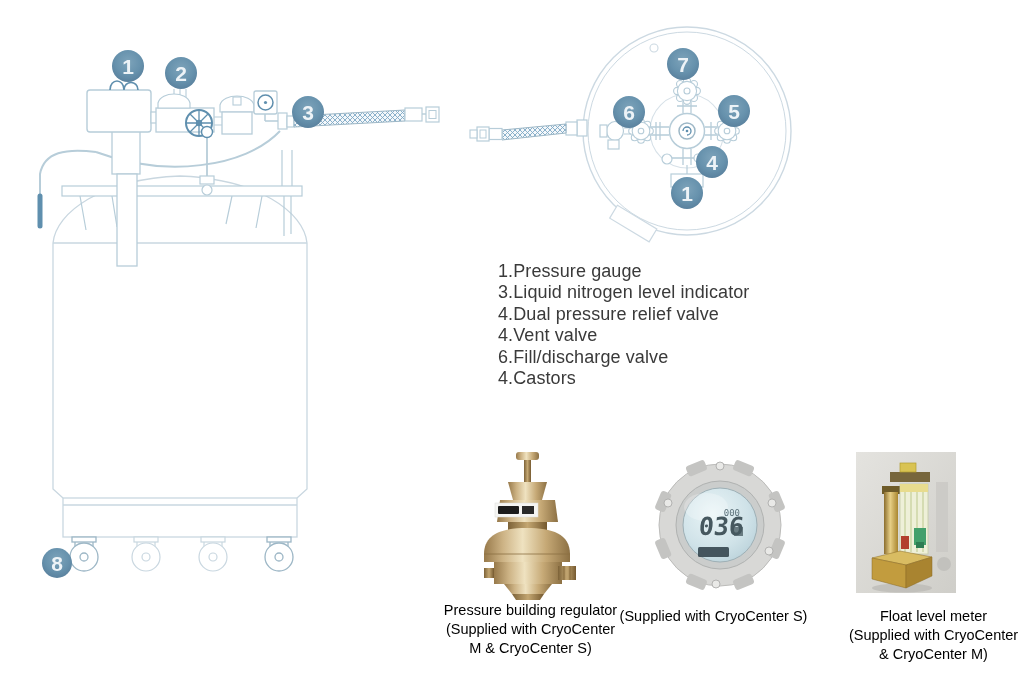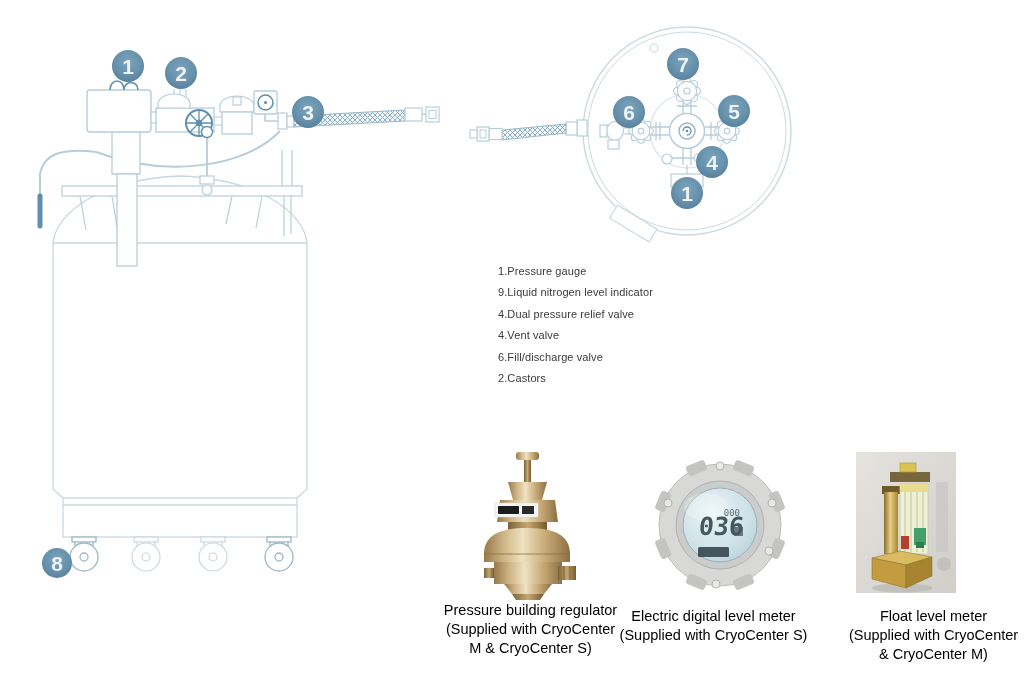--- a/index.html
+++ b/index.html
@@ -4,21 +4,21 @@
 <style>
   html,body{margin:0;padding:0;background:#ffffff;}
   .canvas{
     position:relative;width:1024px;height:697px;background:#ffffff;overflow:hidden;
     font-family:"Liberation Sans", sans-serif;
   }
   svg{display:block;}
   .art{position:absolute;left:0;top:0;}
   .legend{
     position:absolute;left:498px;top:261px;
-    font-size:11px;line-height:21.4px;color:#3a3a3a;letter-spacing:.1px;
+    font-size:18px;line-height:21.4px;color:#3a3a3a;letter-spacing:.1px;
   }
   .caption{
     position:absolute;text-align:center;font-size:14.5px;line-height:19px;color:#000000;
   }
   .caption-1{left:428px;top:601px;width:205px;}
   .caption-2{left:610px;top:607px;width:207px;}
   .caption-3{left:831px;top:607px;width:205px;}
   .product{position:absolute;}
   .product-1{left:470px;top:450px;}
   .product-2{left:650px;top:455px;}
@@ -270,25 +270,25 @@
         <g>
           <circle cx="687" cy="193" r="16" fill="url(#badgeGrad)"></circle>
           <text class="badge-num" x="687" y="200.5">1</text>
         </g>
       </g>
     </g>
   </svg>
 
   <div class="legend">
     <div>1.Pressure gauge</div>
-    <div>9.Liquid nitrogen level indicator</div>
+    <div>3.Liquid nitrogen level indicator</div>
     <div>4.Dual pressure relief valve</div>
     <div>4.Vent valve</div>
     <div>6.Fill/discharge valve</div>
-    <div>2.Castors</div>
+    <div>4.Castors</div>
   </div>
 
   <svg class="product product-1" width="120" height="152" viewBox="0 0 120 152">
     <defs>
       <linearGradient id="brassH" x1="0" y1="0" x2="1" y2="0">
         <stop offset="0" stop-color="#97794a"></stop>
           <stop offset="0.22" stop-color="#cdb385"></stop>
         <stop offset="0.45" stop-color="#efe2c0"></stop>
           <stop offset="0.72" stop-color="#c6a976"></stop>
         <stop offset="1" stop-color="#8c7043"></stop>
@@ -404,21 +404,20 @@
       </g>
     </g>
   </svg>
 
   <div class="caption caption-1">
     <div>Pressure building regulator</div>
     <div>(Supplied with CryoCenter</div>
     <div>M &amp; CryoCenter S)</div>
   </div>
   <div class="caption caption-2">
-    <div>Electric digital level meter</div>
     <div>(Supplied with CryoCenter S)</div>
   </div>
   <div class="caption caption-3">
     <div>Float level meter</div>
     <div>(Supplied with CryoCenter</div>
     <div>&amp; CryoCenter M)</div>
   </div>
 
 </div>
 

